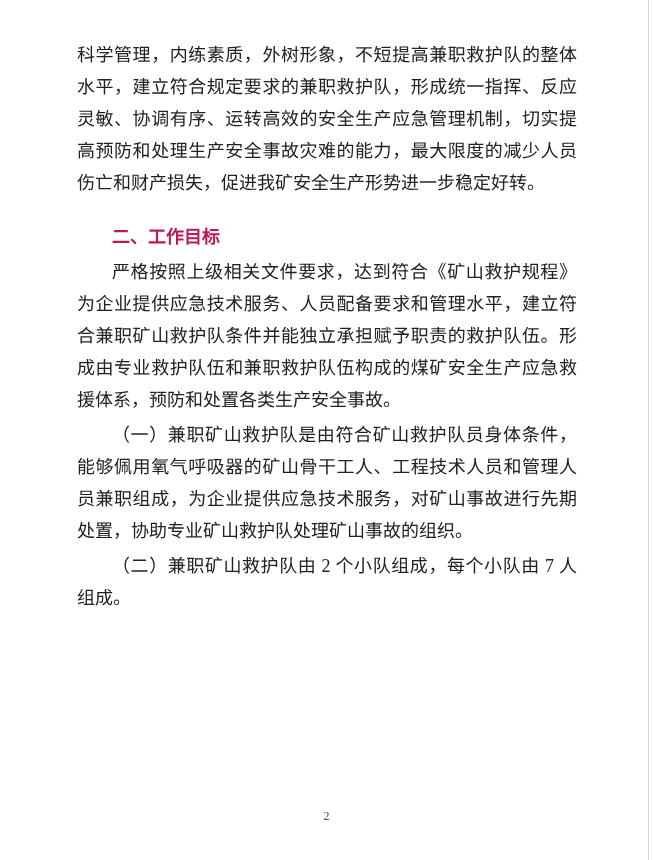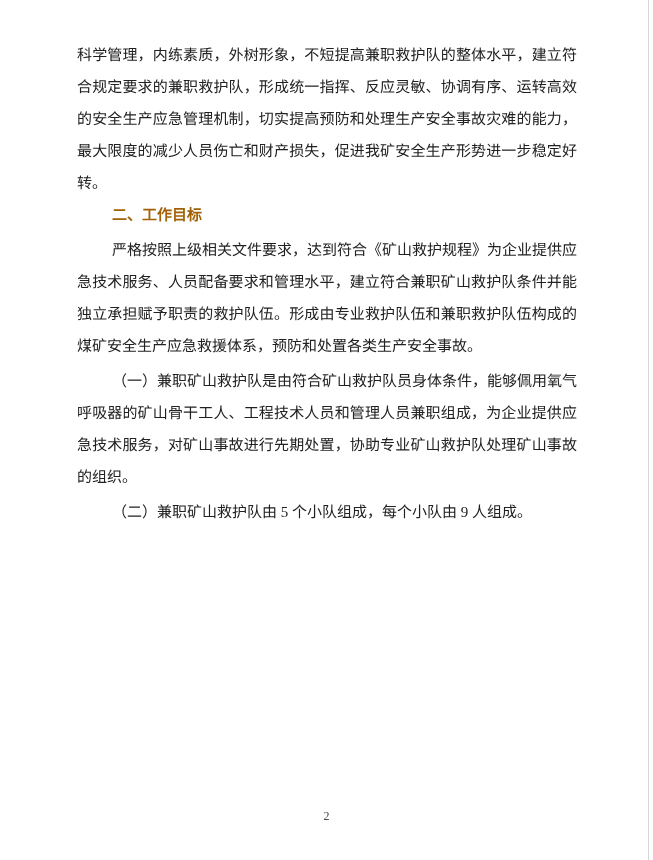--- a/index.html
+++ b/index.html
@@ -19,39 +19,39 @@
     height: 860px;
     background: #ffffff;
     overflow: hidden;
   }
   .doc-content {
     position: absolute;
     left: 77px;
     top: 36px;
     width: 500px;
     color: #212121;
-    font-size: 15px;
+    font-size: 18px;
     line-height: 32px;
     text-align: justify;
     word-break: break-all;
   }
   .doc-content p {
     margin: 0;
     padding: 0;
   }
   p.para-body {
     margin-top: 3px;
     font-family: "Liberation Serif", serif;
   }
   p.para-heading {
-    margin-top: 0;
+    margin-top: 22px;
     margin-bottom: 1px;
     font-weight: bold;
     font-family: "Liberation Sans", sans-serif;
-    color: #a16207;
+    color: #be185d;
   }
   p.indent-2 {
     text-indent: 35px;
   }
   .page-footer {
     position: absolute;
     left: 0;
     top: 806px;
     width: 100%;
     text-align: center;
@@ -72,19 +72,19 @@
 </style>
 </head>
 <body>
 
 <div class="page">
   <div class="doc-content" id="doc-content">
       <p class="para-body">科学管理，内练素质，外树形象，不短提高兼职救护队的整体水平，建立符合规定要求的兼职救护队，形成统一指挥、反应灵敏、协调有序、运转高效的安全生产应急管理机制，切实提高预防和处理生产安全事故灾难的能力，最大限度的减少人员伤亡和财产损失，促进我矿安全生产形势进一步稳定好转。</p>
       <p class="para-heading indent-2">二、工作目标</p>
       <p class="para-body indent-2">严格按照上级相关文件要求，达到符合《矿山救护规程》为企业提供应急技术服务、人员配备要求和管理水平，建立符合兼职矿山救护队条件并能独立承担赋予职责的救护队伍。形成由专业救护队伍和兼职救护队伍构成的煤矿安全生产应急救援体系，预防和处置各类生产安全事故。</p>
       <p class="para-body indent-2">（一）兼职矿山救护队是由符合矿山救护队员身体条件，能够佩用氧气呼吸器的矿山骨干工人、工程技术人员和管理人员兼职组成，为企业提供应急技术服务，对矿山事故进行先期处置，协助专业矿山救护队处理矿山事故的组织。</p>
-      <p class="para-body indent-2">（二）兼职矿山救护队由 5 个小队组成，每个小队由 9 人组成。</p>
+      <p class="para-body indent-2">（二）兼职矿山救护队由 2 个小队组成，每个小队由 7 人组成。</p>
     </div>
   <div class="page-footer">
     <span class="page-num">2</span>
   </div>
   <div class="edge-line"></div>
 </div>
 
 </body></html>

